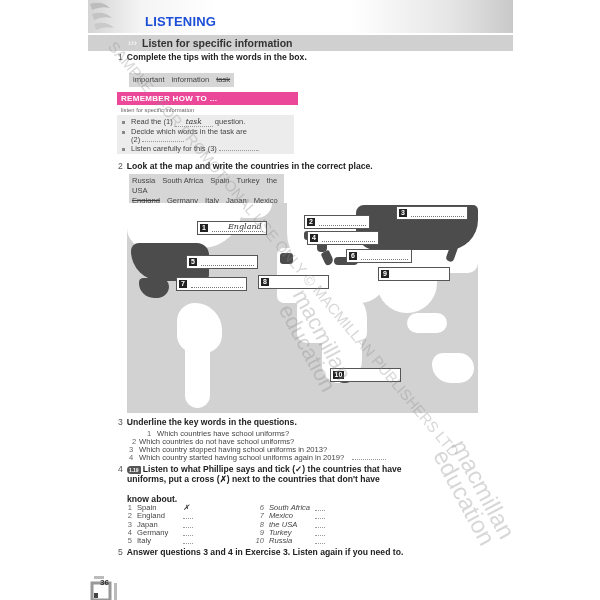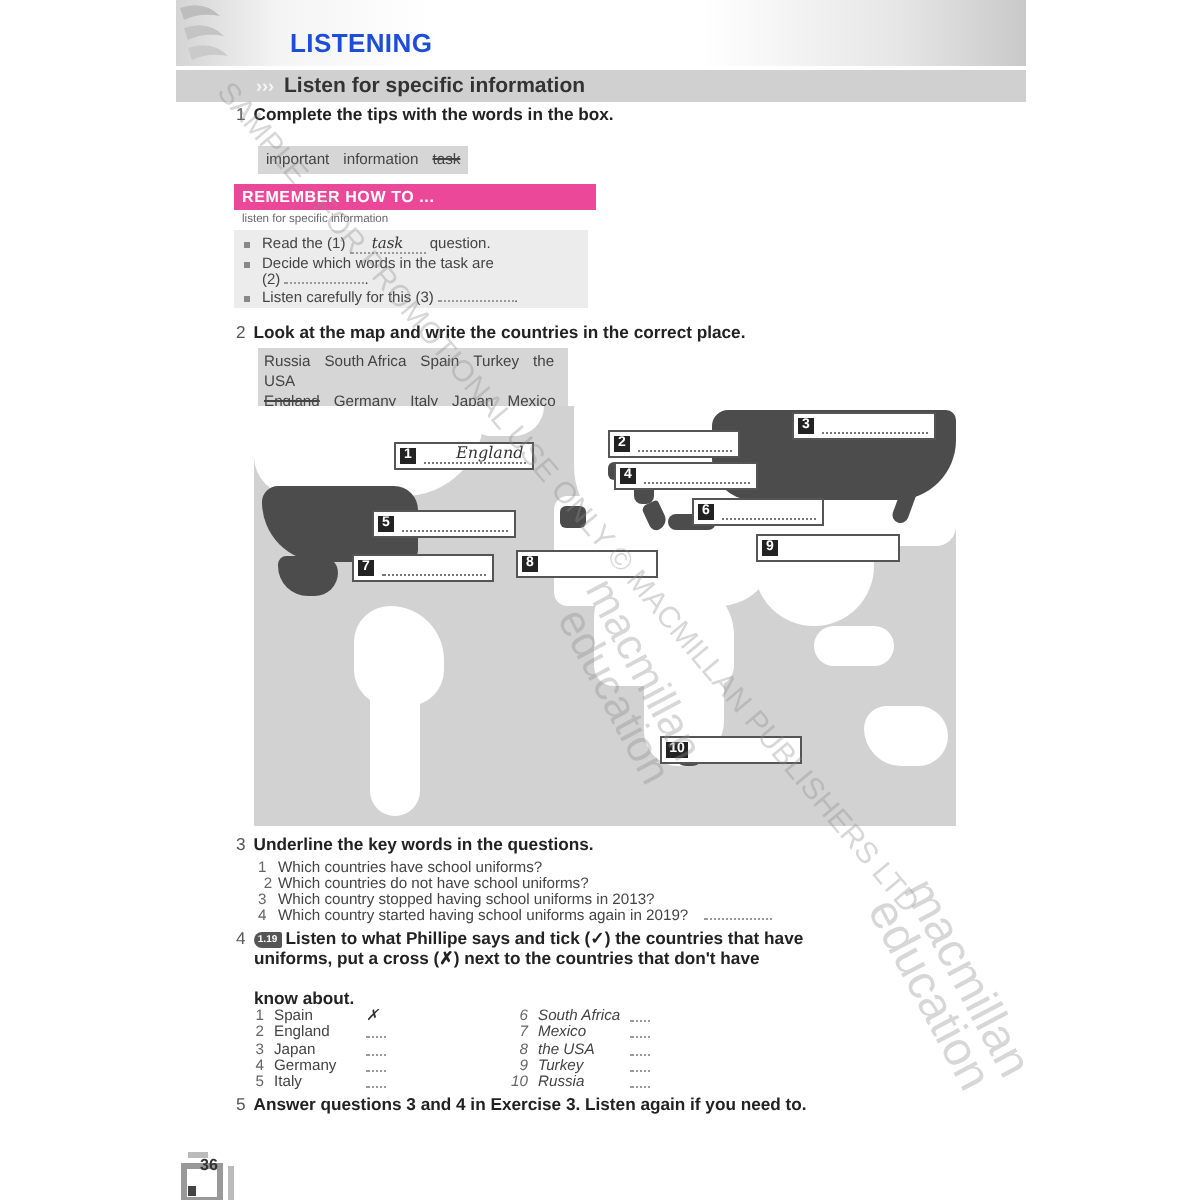--- a/index.html
+++ b/index.html
@@ -157,21 +157,21 @@
     <span class="n">9</span>
   </div>
   <div class="lbl" style="left:203px; top:165px; width:69px;">
     <span class="n" style="width:11px;">10</span>
   </div>
 </div>
 
 <div class="q" style="left:118px; top:417px;">
   <span class="num">3</span><span>Underline the key words in the questions.</span>
 </div>
-<div class="sq" style="left:129px; top:429px;"><span class="num">1</span><span>Which countries have school uniforms?</span></div>
+<div class="sq" style="left:147px; top:429px;"><span class="num">1</span><span>Which countries have school uniforms?</span></div>
 <div class="sq" style="left:129px; top:437px;text-align:center;"><span class="num">2</span><span>Which countries do not have school uniforms?</span></div>
 <div class="sq" style="left:129px; top:445px;"><span class="num">3</span><span>Which country stopped having school uniforms in 2013?</span></div>
 <div class="sq" style="left:129px; top:453px;"><span class="num">4</span><span>Which country started having school uniforms again in 2019?</span><span class="dots" style="width:34px; margin-left:8px;"></span></div>
 
 <div class="q" style="left:118px; top:464px; line-height:10px;">
   <span class="num">4</span><span class="audio">1.19</span><span>Listen to what Phillipe says and tick (✓) the countries that have</span><br>
   <span style="margin-left:9px;">uniforms, put a cross (✗) next to the countries that don't have</span><br>
   <br>
   <span style="margin-left:9px;">know about.</span>
 </div>

